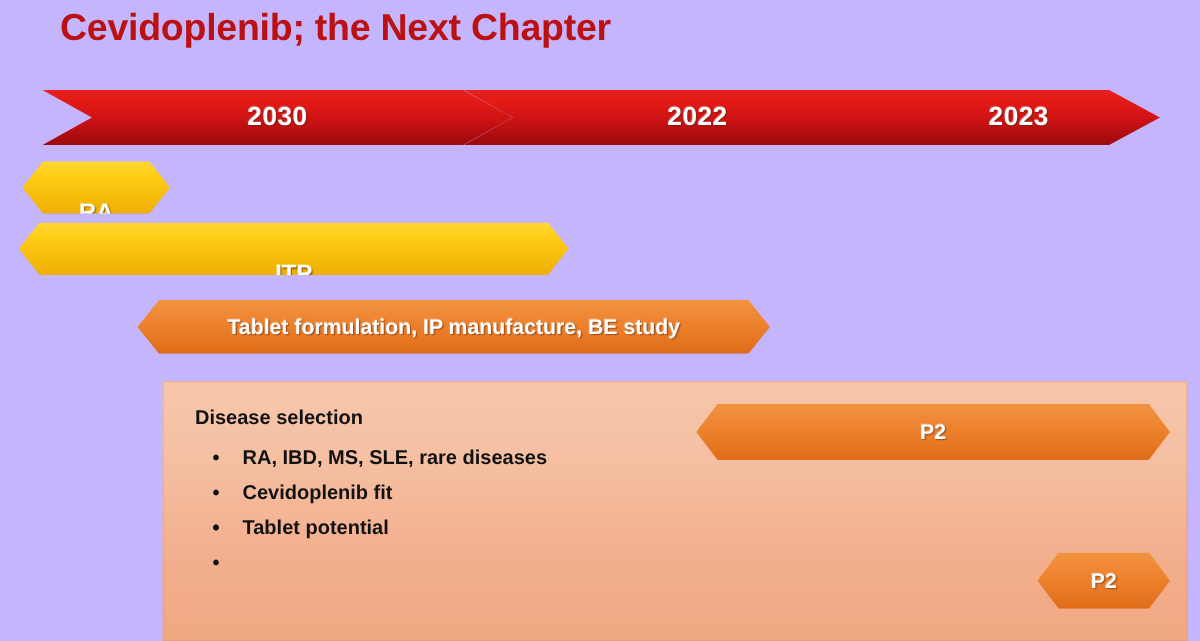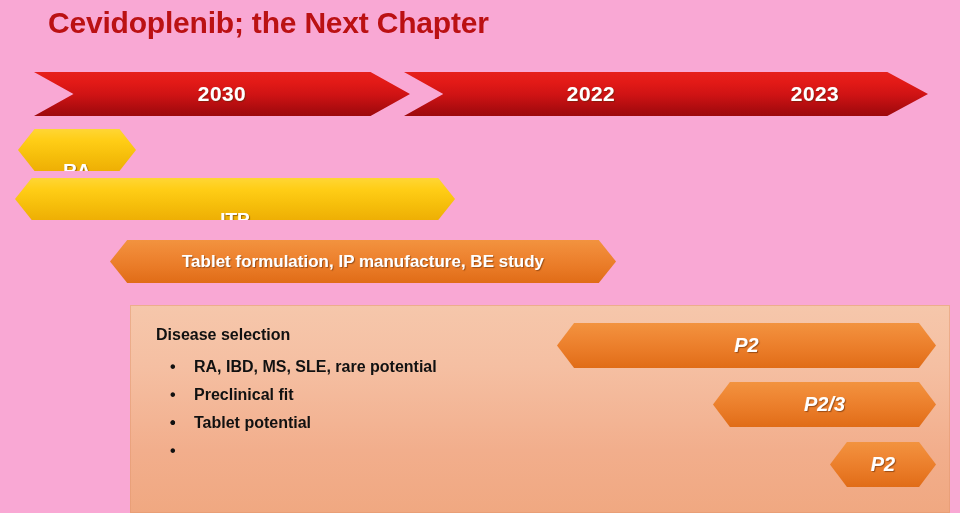--- a/index.html
+++ b/index.html
@@ -14,21 +14,21 @@
     overflow: hidden;
     font-family: "Liberation Sans", sans-serif;
     -webkit-font-smoothing: antialiased;
   }
 
   #slide {
     position: absolute;
     left: 0; top: 0;
     width: 960px;
     height: 513px;
-    background: #f9a8d4;
+    background: #c4b5fd;
   }
 
   
   .slide-title {
     position: absolute;
     left: 48px;
     top: 6px;
     font-size: 30px;
     font-weight: bold;
     color: #bb1113;
@@ -61,21 +61,21 @@
     height: 44px;
     background: linear-gradient(to bottom,
                 #e6201c 0%,
                 #e31a17 22%,
                 #cf1314 52%,
                 #a80b0e 88%,
                 #9d0a0d 100%);
     clip-path: polygon(0% 0%, 89.5% 0%, 100% 50%, 89.5% 100%, 0% 100%, 10.5% 50%);
   }
   .year-arrow.y2021 { left: 34px;  top: 72px; width: 376px; }
-  .year-arrow.y2022 { left: 404px; top: 72px; width: 374px; }
+  .year-arrow.y2022 { left: 371px; top: 72px; width: 374px; }
   .year-arrow.y2023 { left: 702px; top: 72px; width: 226px;
       clip-path: polygon(0% 0%, 82% 0%, 100% 50%, 82% 100%, 0% 100%, 18% 50%); }
   .year-arrow .lbl { font-size: 21px; letter-spacing: 0.4px; }
 
   
   .hex-yellow {
     height: 42px;
     background: linear-gradient(to bottom,
                 #ffd634 0%,
                 #ffcd16 28%,
@@ -155,21 +155,21 @@
 
   
   .phase-hex {
     height: 45px;
     background: linear-gradient(to bottom,
                 #f2933f 0%,
                 #ef8734 30%,
                 #e97a26 65%,
                 #e06c17 100%);
   }
-  .phase-hex .lbl { font-size: 20px; font-style: italic; }
+  .phase-hex .lbl { font-size: 17px; }
 
   .p2-top   { left: 557px; top: 323px; width: 379px;
               clip-path: polygon(4.5% 0%, 95.5% 0%, 100% 50%, 95.5% 100%, 4.5% 100%, 0% 50%); }
   .p23      { left: 713px; top: 382px; width: 223px;
               clip-path: polygon(7.6% 0%, 92.4% 0%, 100% 50%, 92.4% 100%, 7.6% 100%, 0% 50%); }
   .p2-bot   { left: 830px; top: 442px; width: 106px;
               clip-path: polygon(16% 0%, 84% 0%, 100% 50%, 84% 100%, 16% 100%, 0% 50%); }
 </style>
 </head>
 <body>
@@ -196,42 +196,39 @@
   </div>
   <div class="shape hex-yellow itp-hex">
     <span class="lbl">ITP</span>
   </div>
 
   <div class="panel">
     <div class="panel-title">Disease selection</div>
     <ul class="bullets">
       <li>
         <span class="bullet-dot">•</span>
-        <span>RA, IBD, MS, SLE, rare potential</span>
-      </li>
-      <li>
-        <span class="bullet-dot">•</span>
-        <span>Preclinical fit</span>
+        <span>RA, IBD, MS, SLE, rare diseases</span>
+      </li>
+      <li>
+        <span class="bullet-dot">•</span>
+        <span>Cevidoplenib fit</span>
       </li>
       <li>
         <span class="bullet-dot">•</span>
       </li>
       <li>
         <span class="bullet-dot">•</span>
         <span>Tablet potential</span>
       </li>
       <li>
         <span class="bullet-dot">•</span>
       </li>
     </ul>
   </div>
 
   <div class="shape phase-hex p2-top">
     <span class="lbl">P2</span>
   </div>
-  <div class="shape phase-hex p23">
-    <span class="lbl">P2/3</span>
-  </div>
   <div class="shape phase-hex p2-bot">
     <span class="lbl">P2</span>
   </div>
 
 </div>
 
 </body></html>

